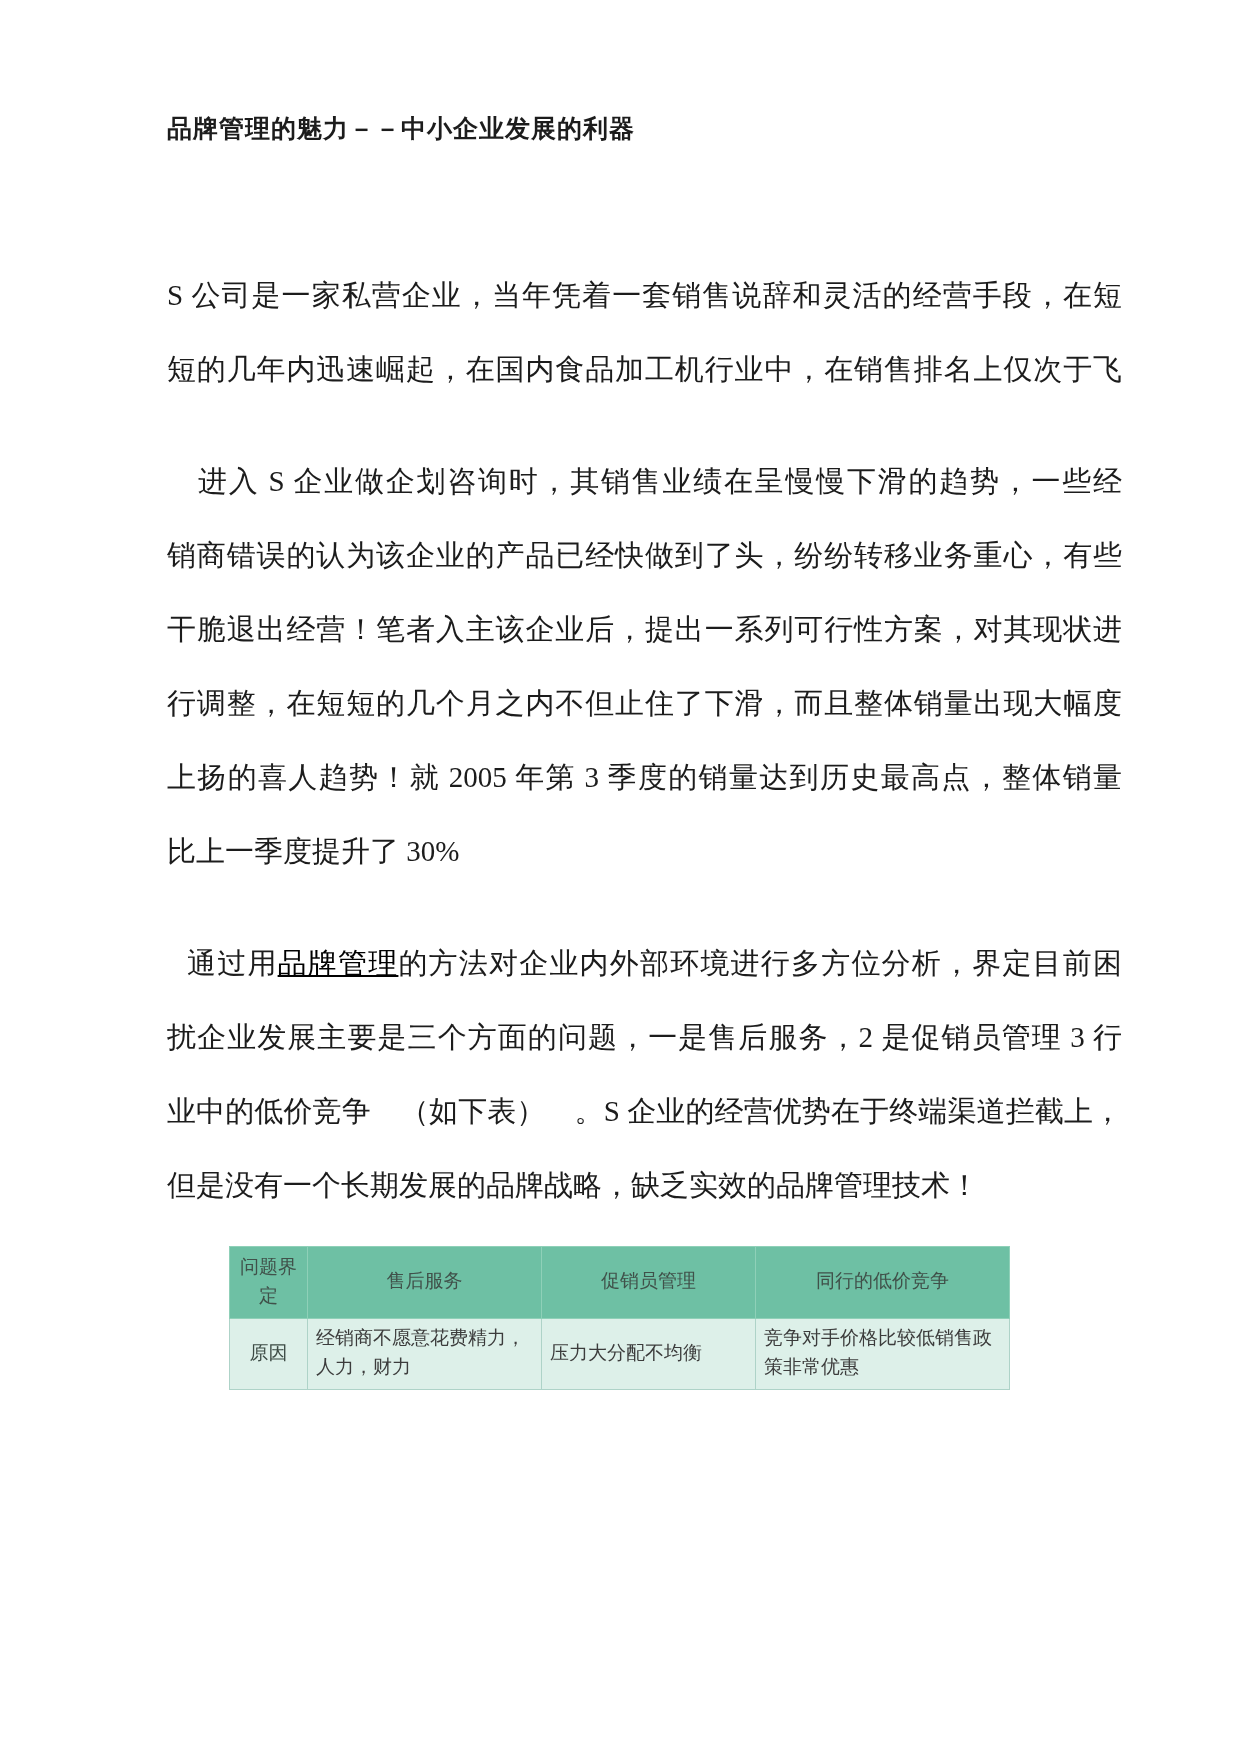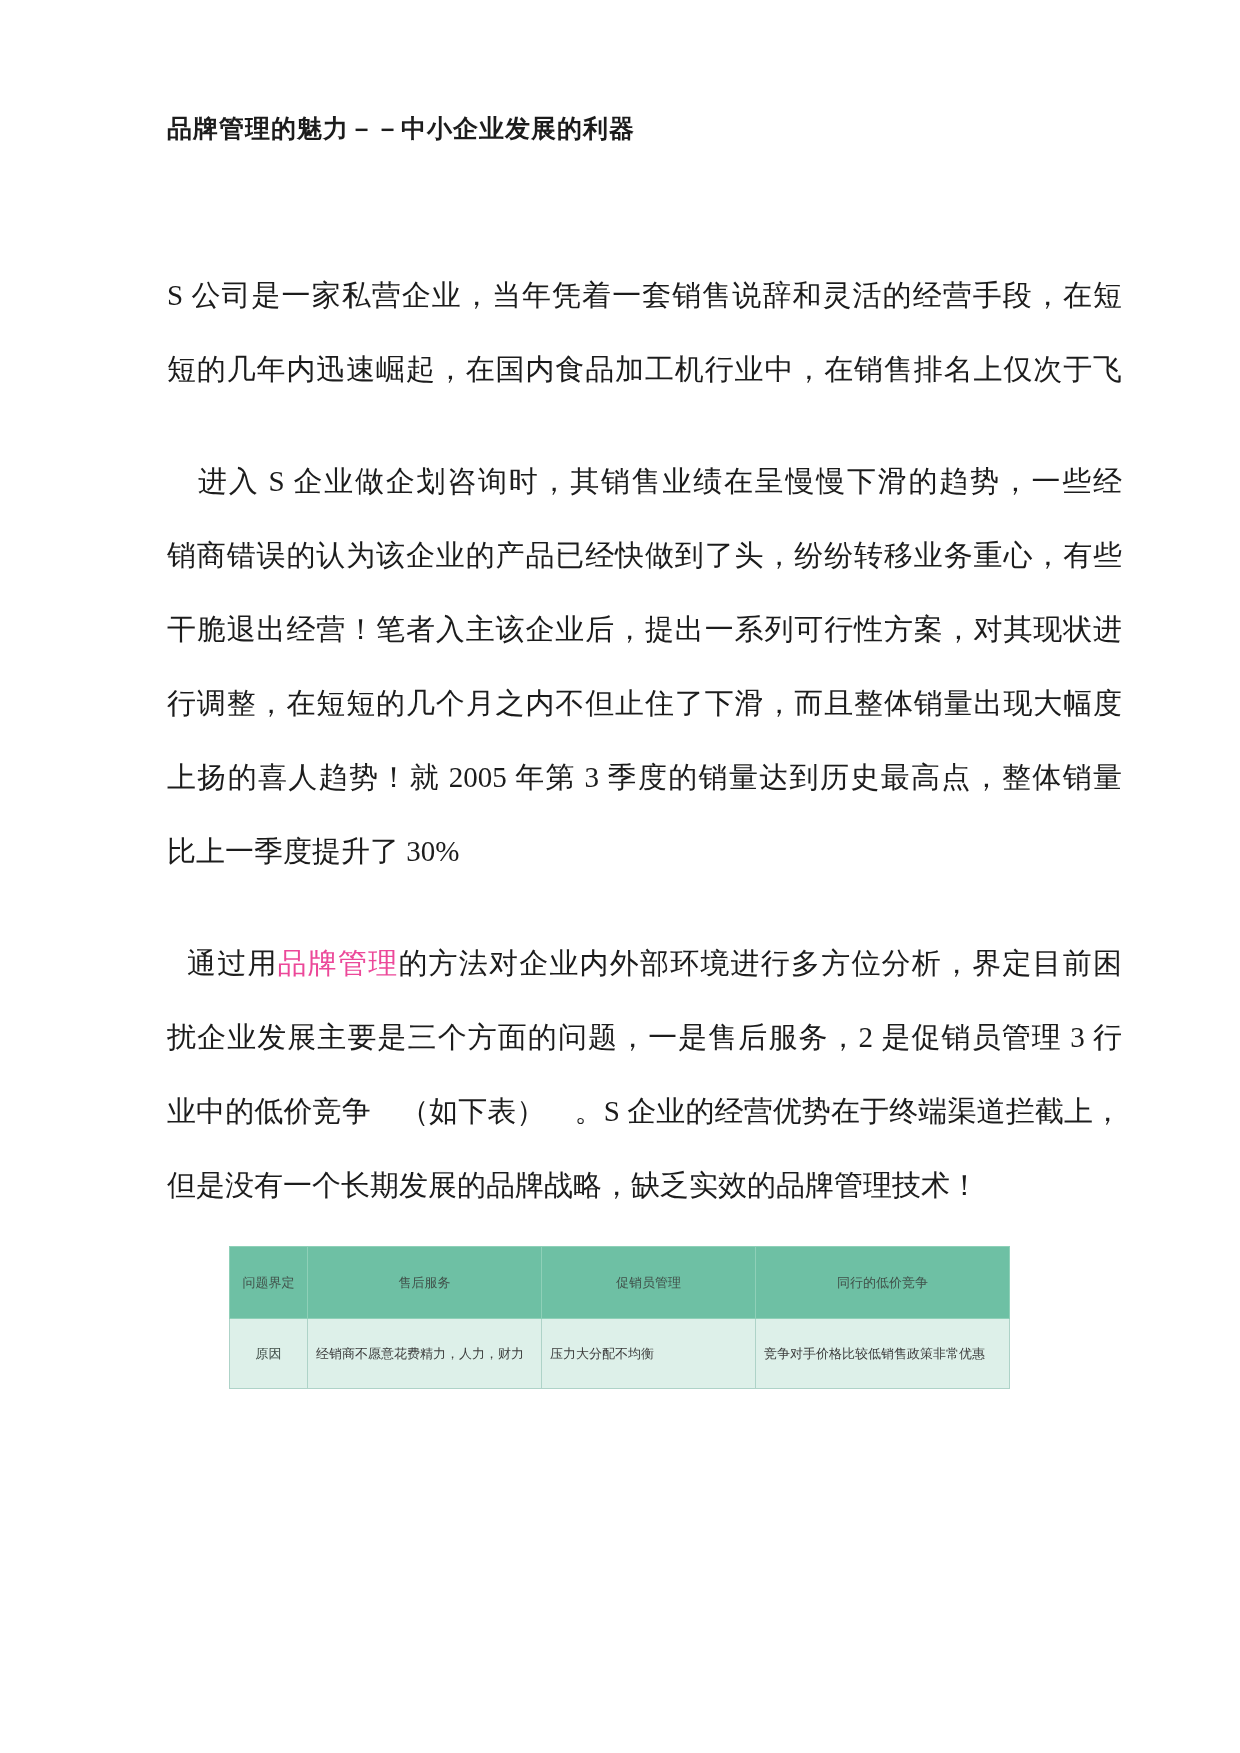--- a/index.html
+++ b/index.html
@@ -34,30 +34,31 @@
     overflow: hidden;
     height: 74px;
   }
   .tline.last {
     text-align-last: left;
     text-align: left;
   }
   .tline.indent-a { padding-left: 31px; }
   .tline.indent-b { padding-left: 20px; }
   a.doc-link {
-    color: #ec4899;
+    color: #000000;
+    text-decoration: underline;
     cursor: pointer;
   }
   .tbl-wrap { margin: 24px 0 0 62px; }
   table.def-table {
     border-collapse: collapse;
     table-layout: fixed;
     width: 780px;
-    font-family: Liberation Sans, sans-serif;
-    font-size: 13px;
+    font-family: Liberation Mono, monospace;
+    font-size: 19px;
     color: #3c3c3c;
     background: #ddf0e9;
   }
   table.def-table th, table.def-table td {
     border: 1px solid #aed3c8;
     vertical-align: middle;
     padding: 6px 8px;
     line-height: 29px;
     font-weight: normal;
   }

